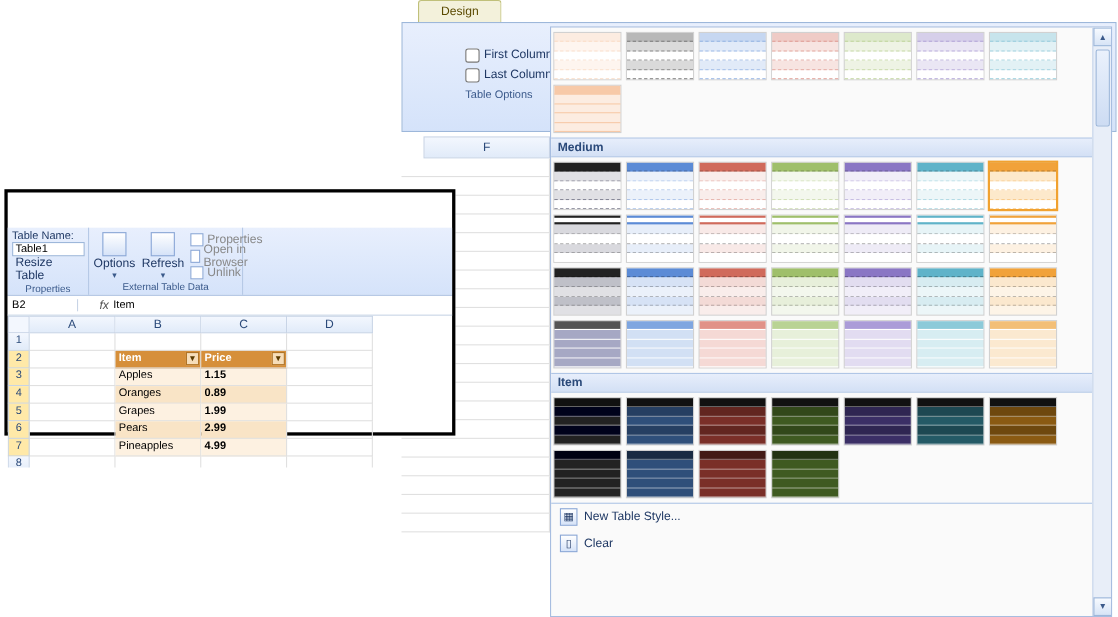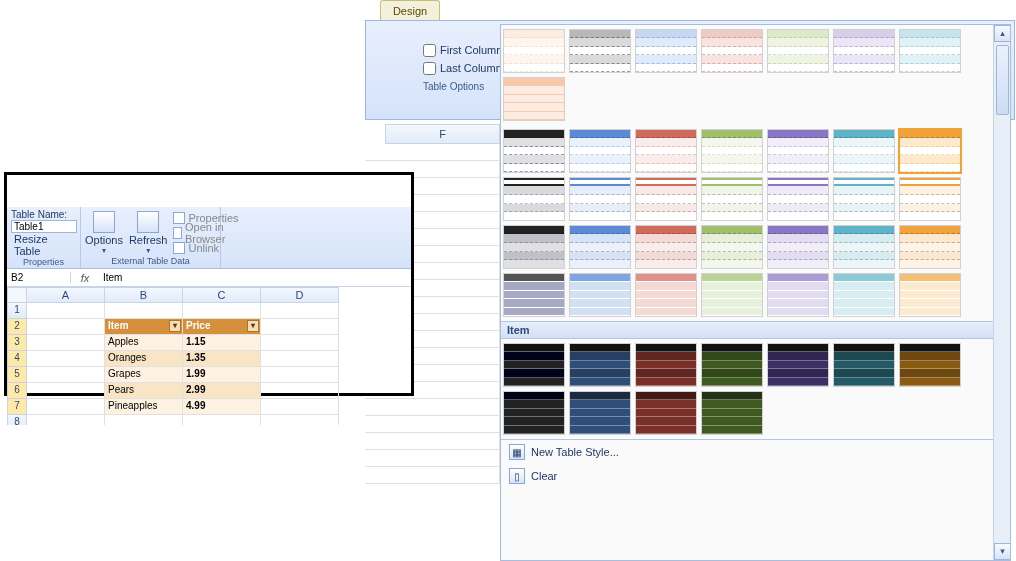--- a/index.html
+++ b/index.html
@@ -1,20 +1,20 @@
 <!DOCTYPE html>
 <html><head>
 <meta charset="utf-8">
 <style>
 * { box-sizing: border-box; margin: 0; padding: 0; font-family: "Segoe UI", Tahoma, sans-serif; font-size: 11px; }
 body { width: 1016px; height: 561px; background: #fff; position: relative; overflow: hidden; }
 
 
 .gallery-panel { position: absolute; left: 365px; top: 0; width: 650px; height: 561px; background: #fff; }
-.design-tab { position: absolute; left: 15px; top: 0; width: 60px; height: 20px; line-height: 20px; text-align: center;
+.design-tab { position: absolute; left: 15px; top: 0; width: 76px; height: 20px; line-height: 20px; text-align: center;
   background: #f3f1db; border: 1px solid #c0c07a; border-bottom: none; border-radius: 3px 3px 0 0; color: #5a4a00; }
 .ribbon-strip { position: absolute; left: 0; top: 20px; width: 100%; height: 100px; background: linear-gradient(#e8effd,#d5e3fa);
   border: 1px solid #9db7da; }
 .style-options { position: absolute; left: 12px; top: 20px; width: 128px; height: 100px; margin-left: 45px; }
 .opt-row { display: flex; align-items: center; height: 18px; color: #1f3864; }
 .opt-row input { margin-right: 4px; }
 .opt-label-footer { color: #3b5a8b; font-size: 10px; margin-top: 4px; cursor: pointer; }
 
 
 .gallery-body { position: absolute; left: 135px; top: 24px; right: 4px; bottom: 0; background: #fafafa;
@@ -61,21 +61,21 @@
 .big-btn { display: flex; flex-direction: column; align-items: center; color: #1f3864; cursor: pointer; }
 .big-btn .bi { width: 22px; height: 22px; border: 1px solid #8aa7d6; background: linear-gradient(#fff,#d6e3f8); margin-bottom: 1px; }
 .big-btn .arrow { font-size: 8px; color: #3b5a8b; }
 .etd-right { display: flex; flex-direction: column; gap: 1px; }
 .etd-right .tool-row { color: #888; }
 .g-check { width: 58px; padding: 2px 2px; }
 .g-check .opt-row { height: 14px; font-size: 10px; }
 
 .fbar { height: 18px; border-bottom: 1px solid #c8d4e6; display: flex; align-items: center; background: #fff; }
 .fbar .nm { width: 64px; border-right: 1px solid #c8d4e6; padding: 0 4px; font-size: 10px; }
-.fbar .fx { width: 28px; text-align: center; font-style: italic; color: #555; }
+.fbar .fx { width: 28px; text-align: right; font-style: italic; color: #555; }
 .fbar .fv { flex: 1; padding: 0 4px; font-size: 10px; }
 
 .sheet { position: relative; height: calc(100% - 80px); overflow: hidden; }
 .colhdrs { display: flex; height: 16px; }
 .rh-corner { width: 20px; border: 1px solid #c8d4e6; background: #f3f7fe; }
 .ch { width: 78px; border: 1px solid #c8d4e6; border-left: none; background: linear-gradient(#f3f7fe,#e1ebf9);
   text-align: center; line-height: 14px; color: #2b4a7a; }
 .rows { }
 .srow { display: flex; height: 16px; }
 .rh { width: 20px; border: 1px solid #c8d4e6; border-top: none; background: linear-gradient(#f3f7fe,#e1ebf9);
@@ -191,20 +191,21 @@
         </div>
       <div class="thumb-grid" id="light-row-2" style="padding-top:0;">
           <div class="thumb">
             <div class="trow hdr" style="background: rgb(247, 201, 168); border-bottom: 1px solid rgb(247, 201, 168);"></div>
             <div class="trow" style="background: rgba(247, 201, 168, 0.35); border-bottom: 1px solid rgb(247, 201, 168);"></div>
             <div class="trow" style="background: rgba(247, 201, 168, 0.35); border-bottom: 1px solid rgb(247, 201, 168);"></div>
             <div class="trow" style="background: rgba(247, 201, 168, 0.35); border-bottom: 1px solid rgb(247, 201, 168);"></div>
             <div class="trow" style="background: rgba(247, 201, 168, 0.35); border-bottom: 1px solid rgb(247, 201, 168);"></div>
           </div>
         </div>
+      <div class="section-label">Medium</div>
       <div class="thumb-grid" id="medium-row-0">
           <div class="thumb">
             <div class="trow hdr" style="background: rgb(34, 34, 34);"></div>
             <div class="trow" style="background: rgba(0, 2, 34, 0.12); border-bottom: 1px dashed rgba(0, 2, 34, 0.4);"></div>
             <div class="trow" style="background: rgb(255, 255, 255); border-bottom: 1px dashed rgba(0, 2, 34, 0.4);"></div>
             <div class="trow" style="background: rgba(0, 2, 34, 0.12); border-bottom: 1px dashed rgba(0, 2, 34, 0.4);"></div>
             <div class="trow" style="background: rgb(255, 255, 255); border-bottom: 1px dashed rgba(0, 2, 34, 0.4);"></div>
           </div>
           <div class="thumb">
             <div class="trow hdr" style="background: rgb(91, 139, 214);"></div>
@@ -571,21 +572,21 @@
           <div class="rh sel">3</div>
           <div class="cell"></div>
           <div class="cell band0">Apples</div>
           <div class="cell band0 price">1.15</div>
           <div class="cell"></div>
         </div>
         <div class="srow">
           <div class="rh sel">4</div>
           <div class="cell"></div>
           <div class="cell band1">Oranges</div>
-          <div class="cell band1 price">1.35</div>
+          <div class="cell band1 price">0.89</div>
           <div class="cell"></div>
         </div>
         <div class="srow">
           <div class="rh sel">5</div>
           <div class="cell"></div>
           <div class="cell band0">Grapes</div>
           <div class="cell band0 price">1.99</div>
           <div class="cell"></div>
         </div>
         <div class="srow">

